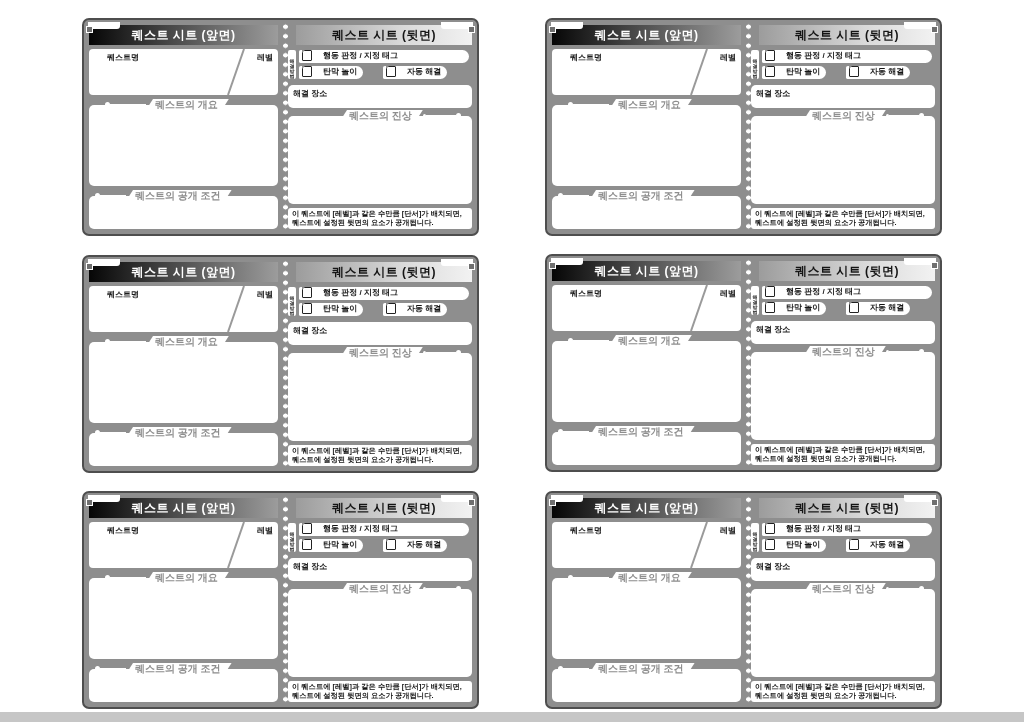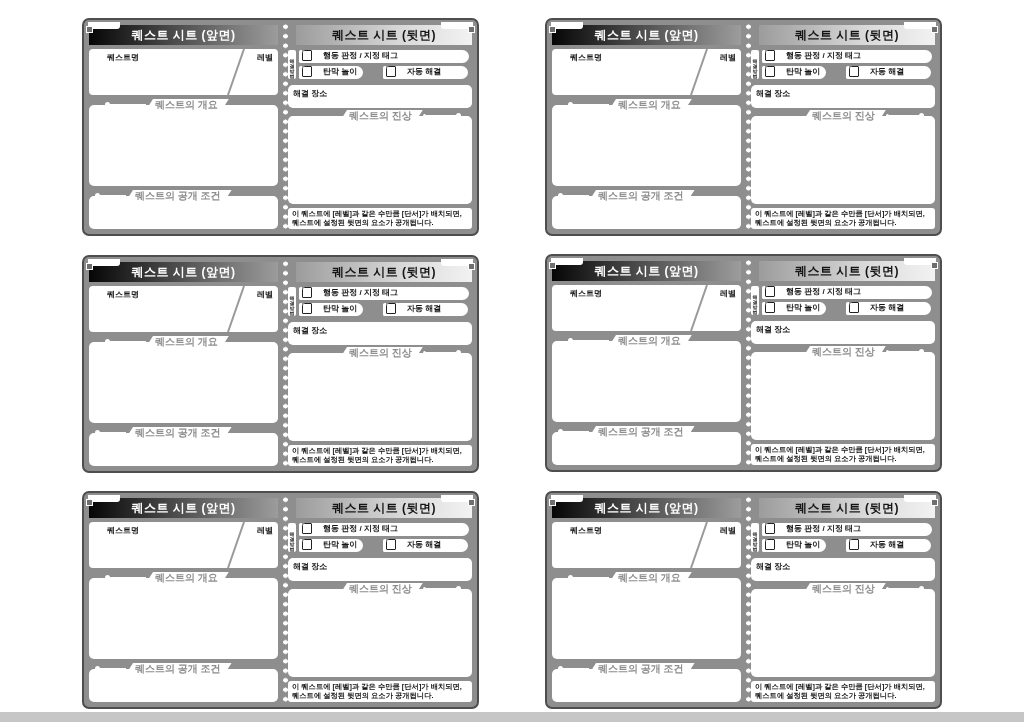--- a/index.html
+++ b/index.html
@@ -74,21 +74,21 @@
     writing-mode:vertical-rl;text-orientation:upright;
     font-size:5px;font-weight:bold;color:#202020;text-align:center;line-height:8px;overflow:hidden;
   }
   .bar{
     position:absolute;background:#fff;border-radius:2px 7px 7px 2px;height:13px;
     display:flex;align-items:flex-start;gap:11px;padding-left:3px;box-sizing:border-box;
   }
   .bar .lbl{font-size:8px;font-weight:bold;color:#141414;white-space:nowrap;}
   .row1{left:11px;top:25px;right:3px;}
   .row2a{left:11px;top:41px;width:64px;}
-  .row2b{left:95px;top:41px;width:85px;}
+  .row2b{left:95px;top:41px;width:64px;}
   .page-icon{width:8px;height:9px;background:#fff;border:1px solid #222;border-radius:1px;position:relative;flex:none;}
   .page-icon::before{
     content:'';position:absolute;left:-1px;top:-1px;width:0;height:0;
     border-top:3px solid #8e8e8e;border-right:3px solid transparent;
   }
 
   
   .place-box{top:60px;height:23px;}
   .place-box .fld-label{left:5px;top:3px;}
   .tab-truth{top:85px;padding-left:52px;}

